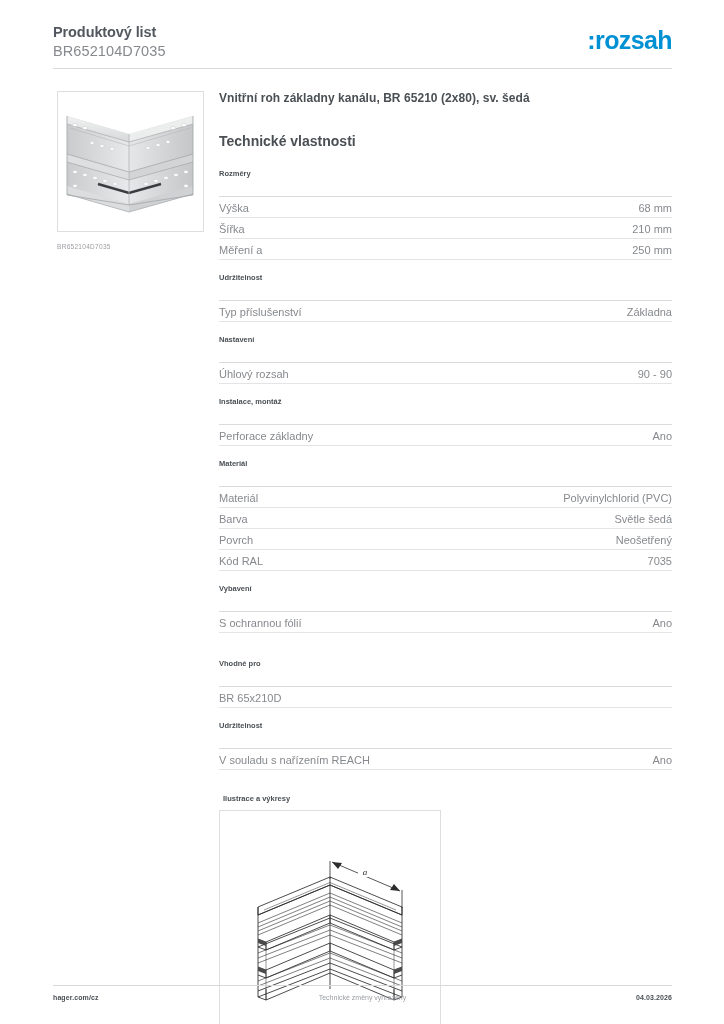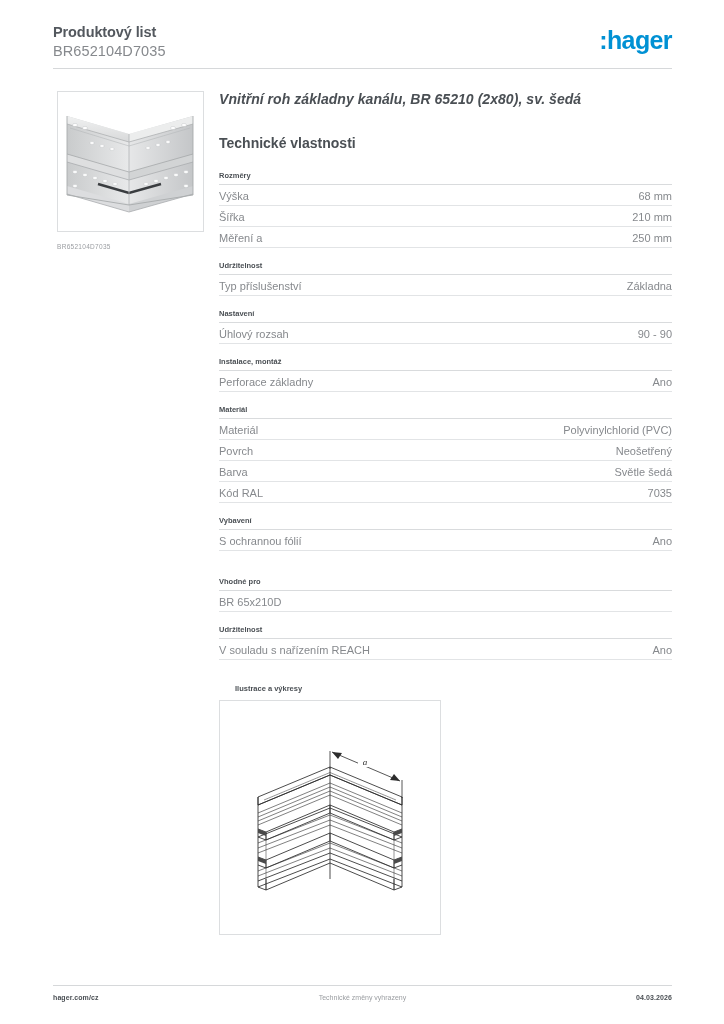--- a/index.html
+++ b/index.html
@@ -87,41 +87,40 @@
   }
 
   
   .content {
     position: absolute;
     left: 219px;
     top: 91px;
     width: 453px;
   }
   .product-title {
-    font-size: 14px;
+    font-size: 12px;
     font-weight: bold;
     color: #4a4f54;
     letter-spacing: 0.05px;
     margin: 0 0 28px 0;
-    font-style: italic;
   }
   .section-title {
     font-size: 14px;
     font-weight: bold;
     color: #4a4f54;
     margin: 12px 0 20px 0;
   }
   .group {
     margin-bottom: 13px;
   }
   .group-heading {
     font-size: 7.5px;
     font-weight: bold;
     color: #4a4f54;
-    padding-bottom: 4px;
+    padding-bottom: 18px;
     border-bottom: 1px solid #d9dbdd;
   }
   .row {
     display: flex;
     justify-content: space-between;
     align-items: baseline;
     font-size: 11px;
     color: #86898d;
     padding: 4.5px 0 3.5px 0;
     border-bottom: 1px solid #e2e4e6;
@@ -129,21 +128,21 @@
   .row .label { text-align: left; }
   .row .value { text-align: left; }
 
   .group.spaced-before { margin-top: 26px; }
 
   
   .drawing-heading {
     font-size: 7.5px;
     font-weight: bold;
     color: #4a4f54;
-    margin: 24px 0 7px 16px;
+    margin: 24px 0 7px 4px;
   }
   .drawing-frame {
     width: 222px;
     height: 235px;
     border: 1px solid #dcdee0;
     background: #ffffff;
     position: relative;
   }
   .drawing-frame svg { display: block; }
 
@@ -186,21 +185,21 @@
 </head>
 <body>
 
 <div class="page">
 
   <div class="header">
     <div class="header-titles">
       <div class="doc-type">Produktový list</div>
       <div class="doc-ref">BR652104D7035</div>
     </div>
-    <div class="logo">:hager</div>
+    <div class="logo">:rozsah</div>
   </div>
   <div class="header-rule"></div>
 
   <div class="photo-frame">
     <svg width="145" height="139" viewBox="0 0 145 139">
       <defs>
         <linearGradient id="gL" x1="0" y1="0" x2="1" y2="0">
           <stop offset="0" stop-color="#c9cbcc"></stop>
           <stop offset="1" stop-color="#e8e9ea"></stop>
         </linearGradient>
@@ -315,26 +314,26 @@
       </div>
     </div>
 
     <div class="group">
       <div class="group-heading">Materiál</div>
       <div class="row">
         <span class="label">Materiál</span>
         <span class="value">Polyvinylchlorid (PVC)</span>
       </div>
       <div class="row">
+        <span class="label">Barva</span>
+        <span class="value">Světle šedá</span>
+      </div>
+      <div class="row">
         <span class="label">Povrch</span>
         <span class="value">Neošetřený</span>
-      </div>
-      <div class="row">
-        <span class="label">Barva</span>
-        <span class="value">Světle šedá</span>
       </div>
       <div class="row">
         <span class="label">Kód RAL</span>
         <span class="value">7035</span>
       </div>
     </div>
 
     <div class="group">
       <div class="group-heading">Vybavení</div>
       <div class="row">

